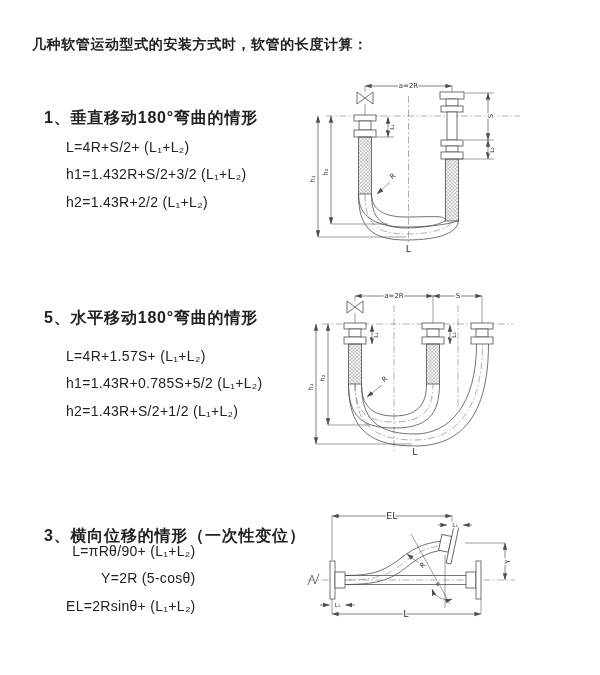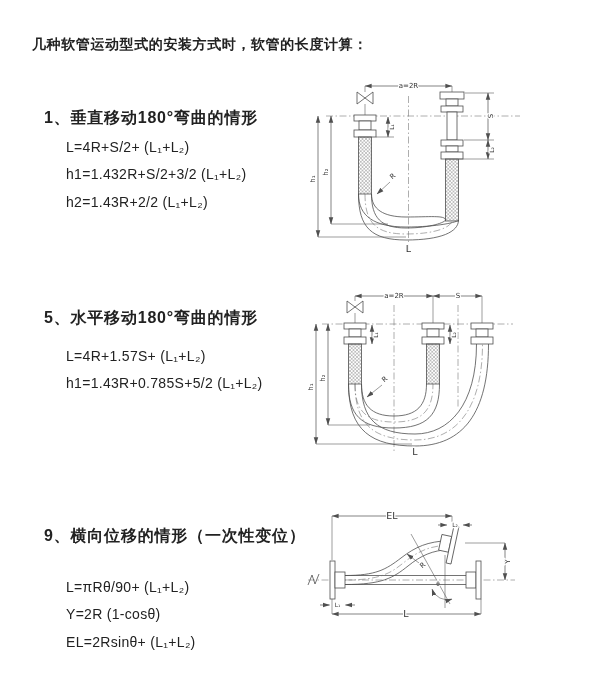--- a/index.html
+++ b/index.html
@@ -31,26 +31,27 @@
 <div class="abs formulas" style="left:66px;top:134px;">
   <div class="formula-line">L=4R+S/2+ (L₁+L₂)</div>
   <div class="formula-line">h1=1.432R+S/2+3/2 (L₁+L₂)</div>
   <div class="formula-line">h2=1.43R+2/2 (L₁+L₂)</div>
 </div>
 
 <div class="abs heading" style="left:44px;top:308px;">5、水平移动180°弯曲的情形</div>
 <div class="abs formulas" style="left:66px;top:331px;margin-top:12px;">
   <div class="formula-line">L=4R+1.57S+ (L₁+L₂)</div>
   <div class="formula-line">h1=1.43R+0.785S+5/2 (L₁+L₂)</div>
+  <div class="formula-line">h2=1.43R+S/2+1/2 (L₁+L₂)</div>
 </div>
 
-<div class="abs heading" style="left:44px;top:526px;">9、横向位移的情形（一次性变位）</div>
-<div class="abs formulas" style="left:66px;top:574px;">
+<div class="abs heading" style="left:44px;top:526px;">3、横向位移的情形（一次性变位）</div>
+<div class="abs formulas" style="left:66px;top:538px;text-align:right;">
   <div class="formula-line">L=πRθ/90+ (L₁+L₂)</div>
-  <div class="formula-line">Y=2R (1-cosθ)</div>
+  <div class="formula-line">Y=2R (5-cosθ)</div>
   <div class="formula-line">EL=2Rsinθ+ (L₁+L₂)</div>
 </div>
 
 <svg class="abs" style="left:310px;top:76px;" width="290" height="180" viewBox="0 0 290 180">
   <defs>
     <marker id="ar1" viewBox="0 0 10 10" refX="9.5" refY="5" markerWidth="7" markerHeight="7" orient="auto-start-reverse" markerUnits="userSpaceOnUse">
       <path d="M0,1.8 L10,5 L0,8.2 Z" fill="#4f4f4f"></path>
     </marker>
     <pattern id="hb1" width="3.5" height="3.5" patternUnits="userSpaceOnUse">
       <path d="M0,3.5 L3.5,0 M0,0 L3.5,3.5" stroke="#8a8a8a" stroke-width="0.5" fill="none"></path>

